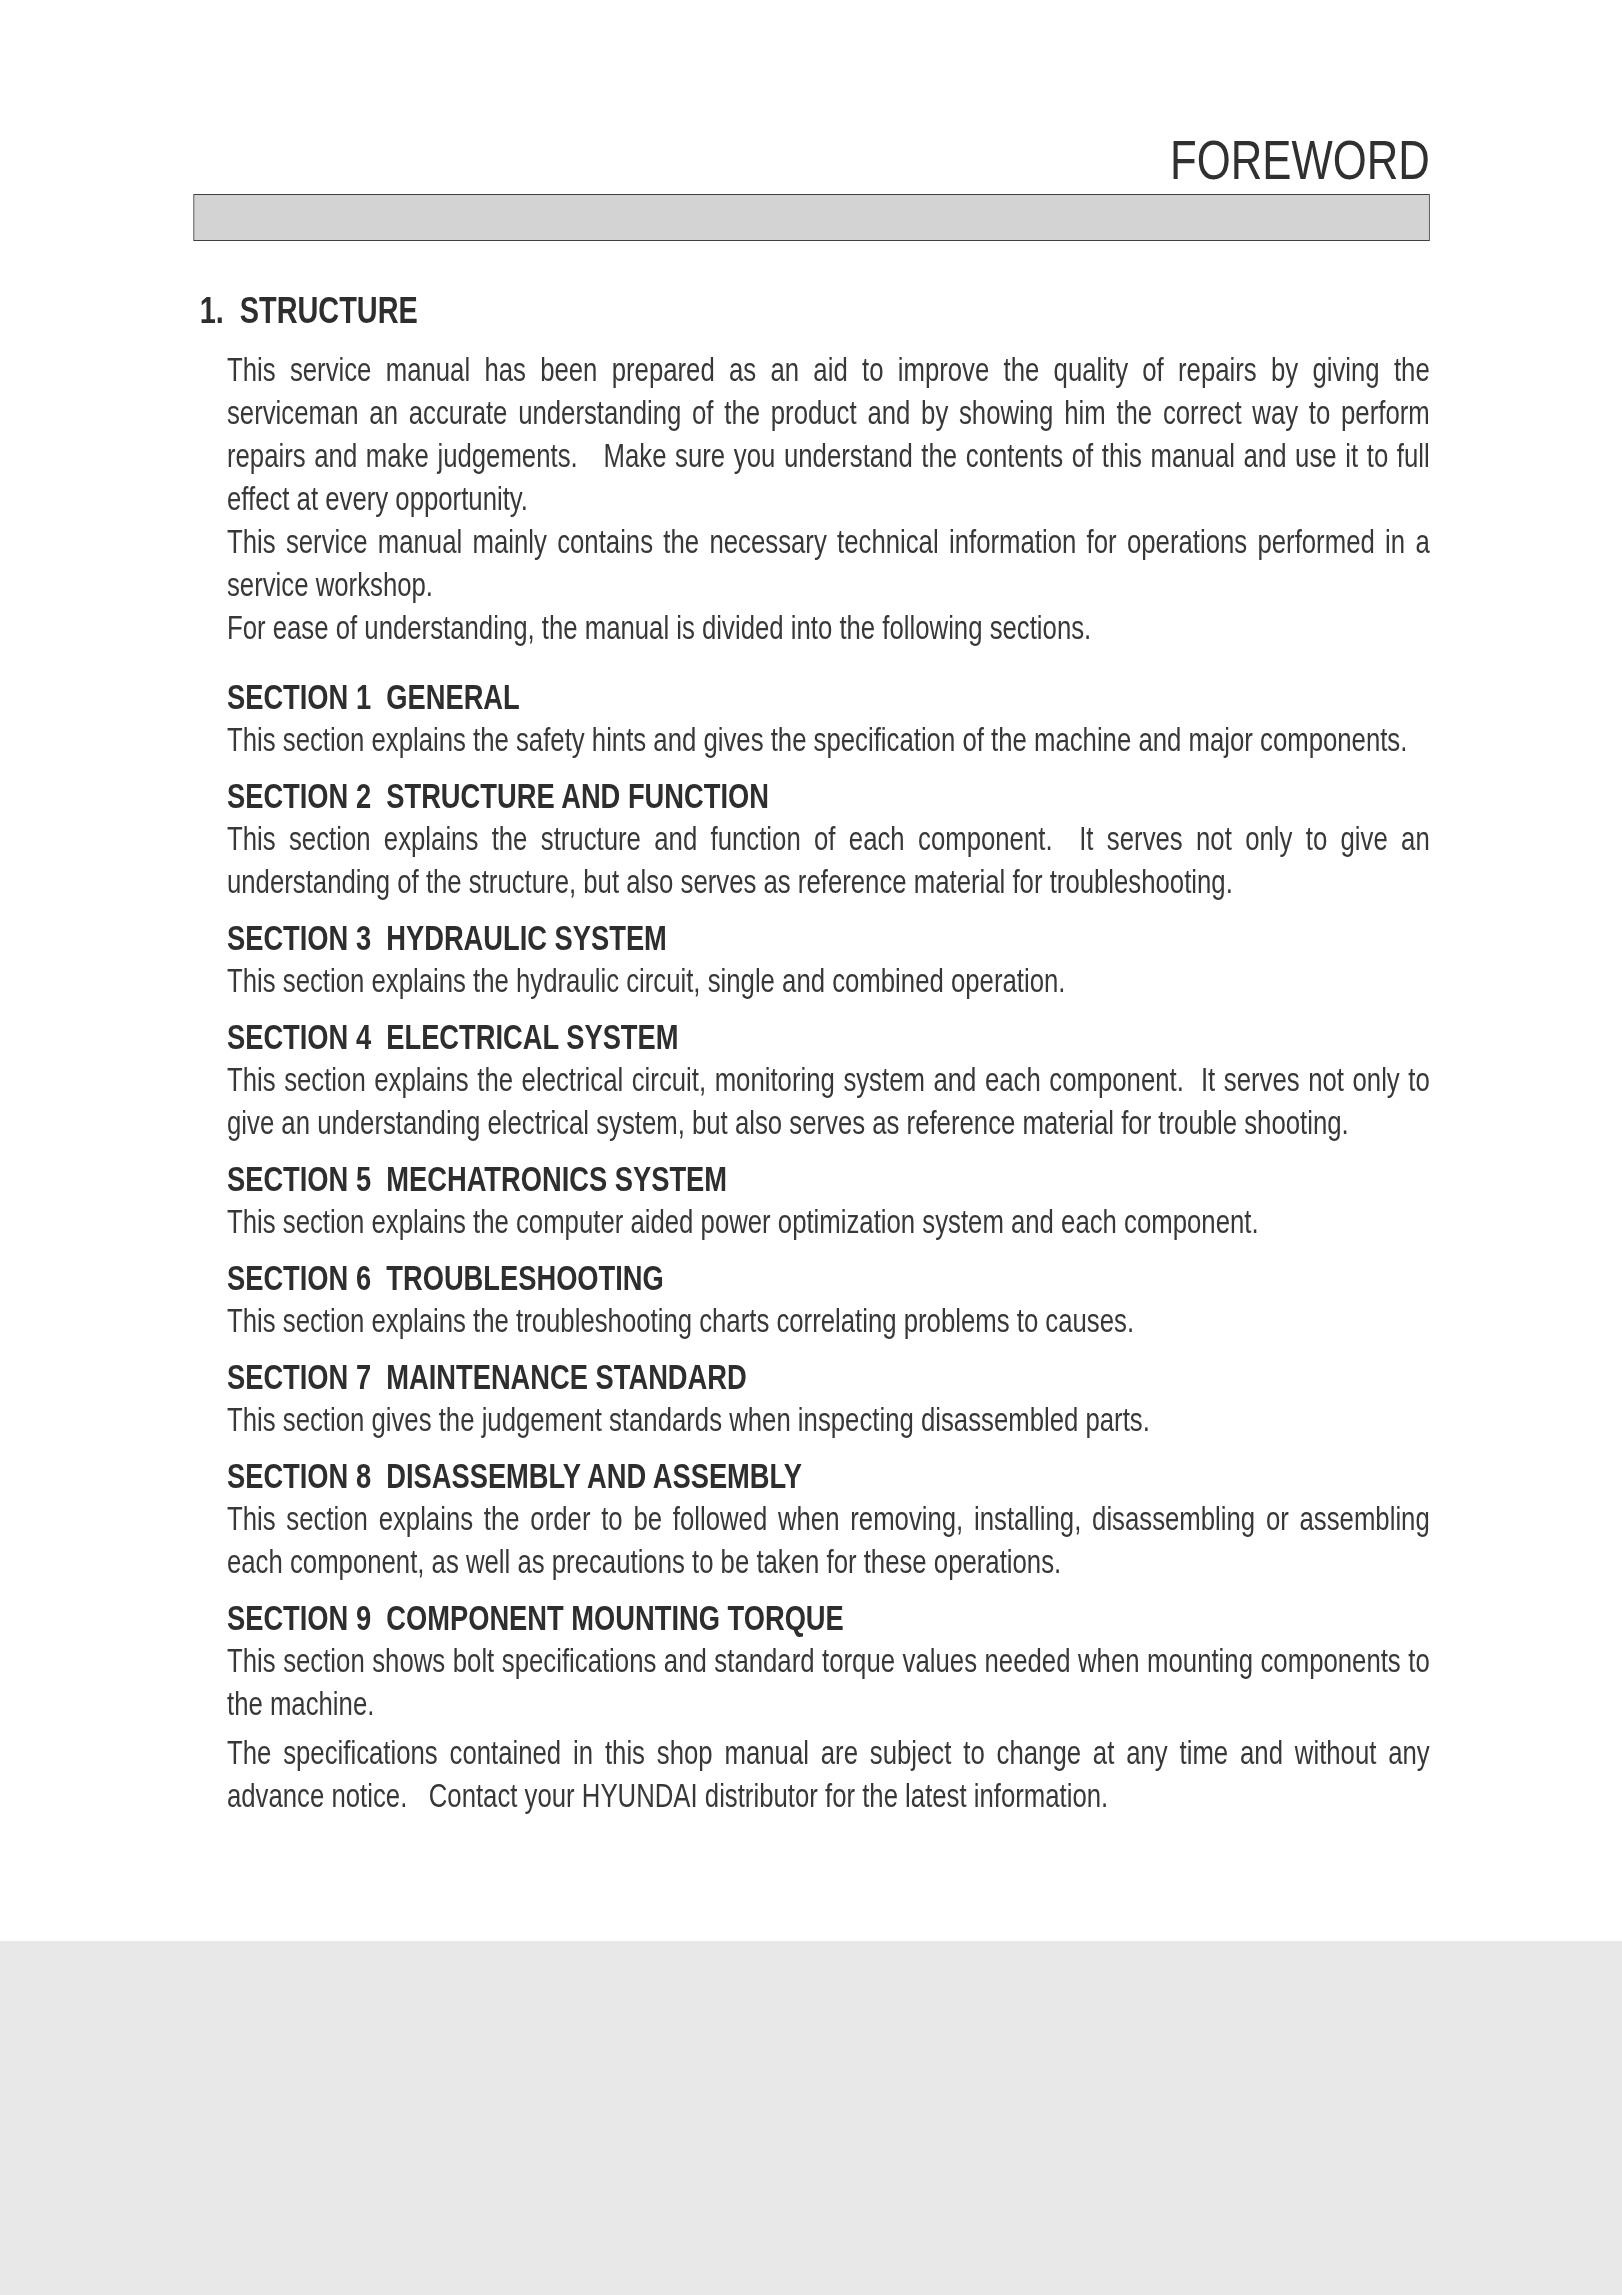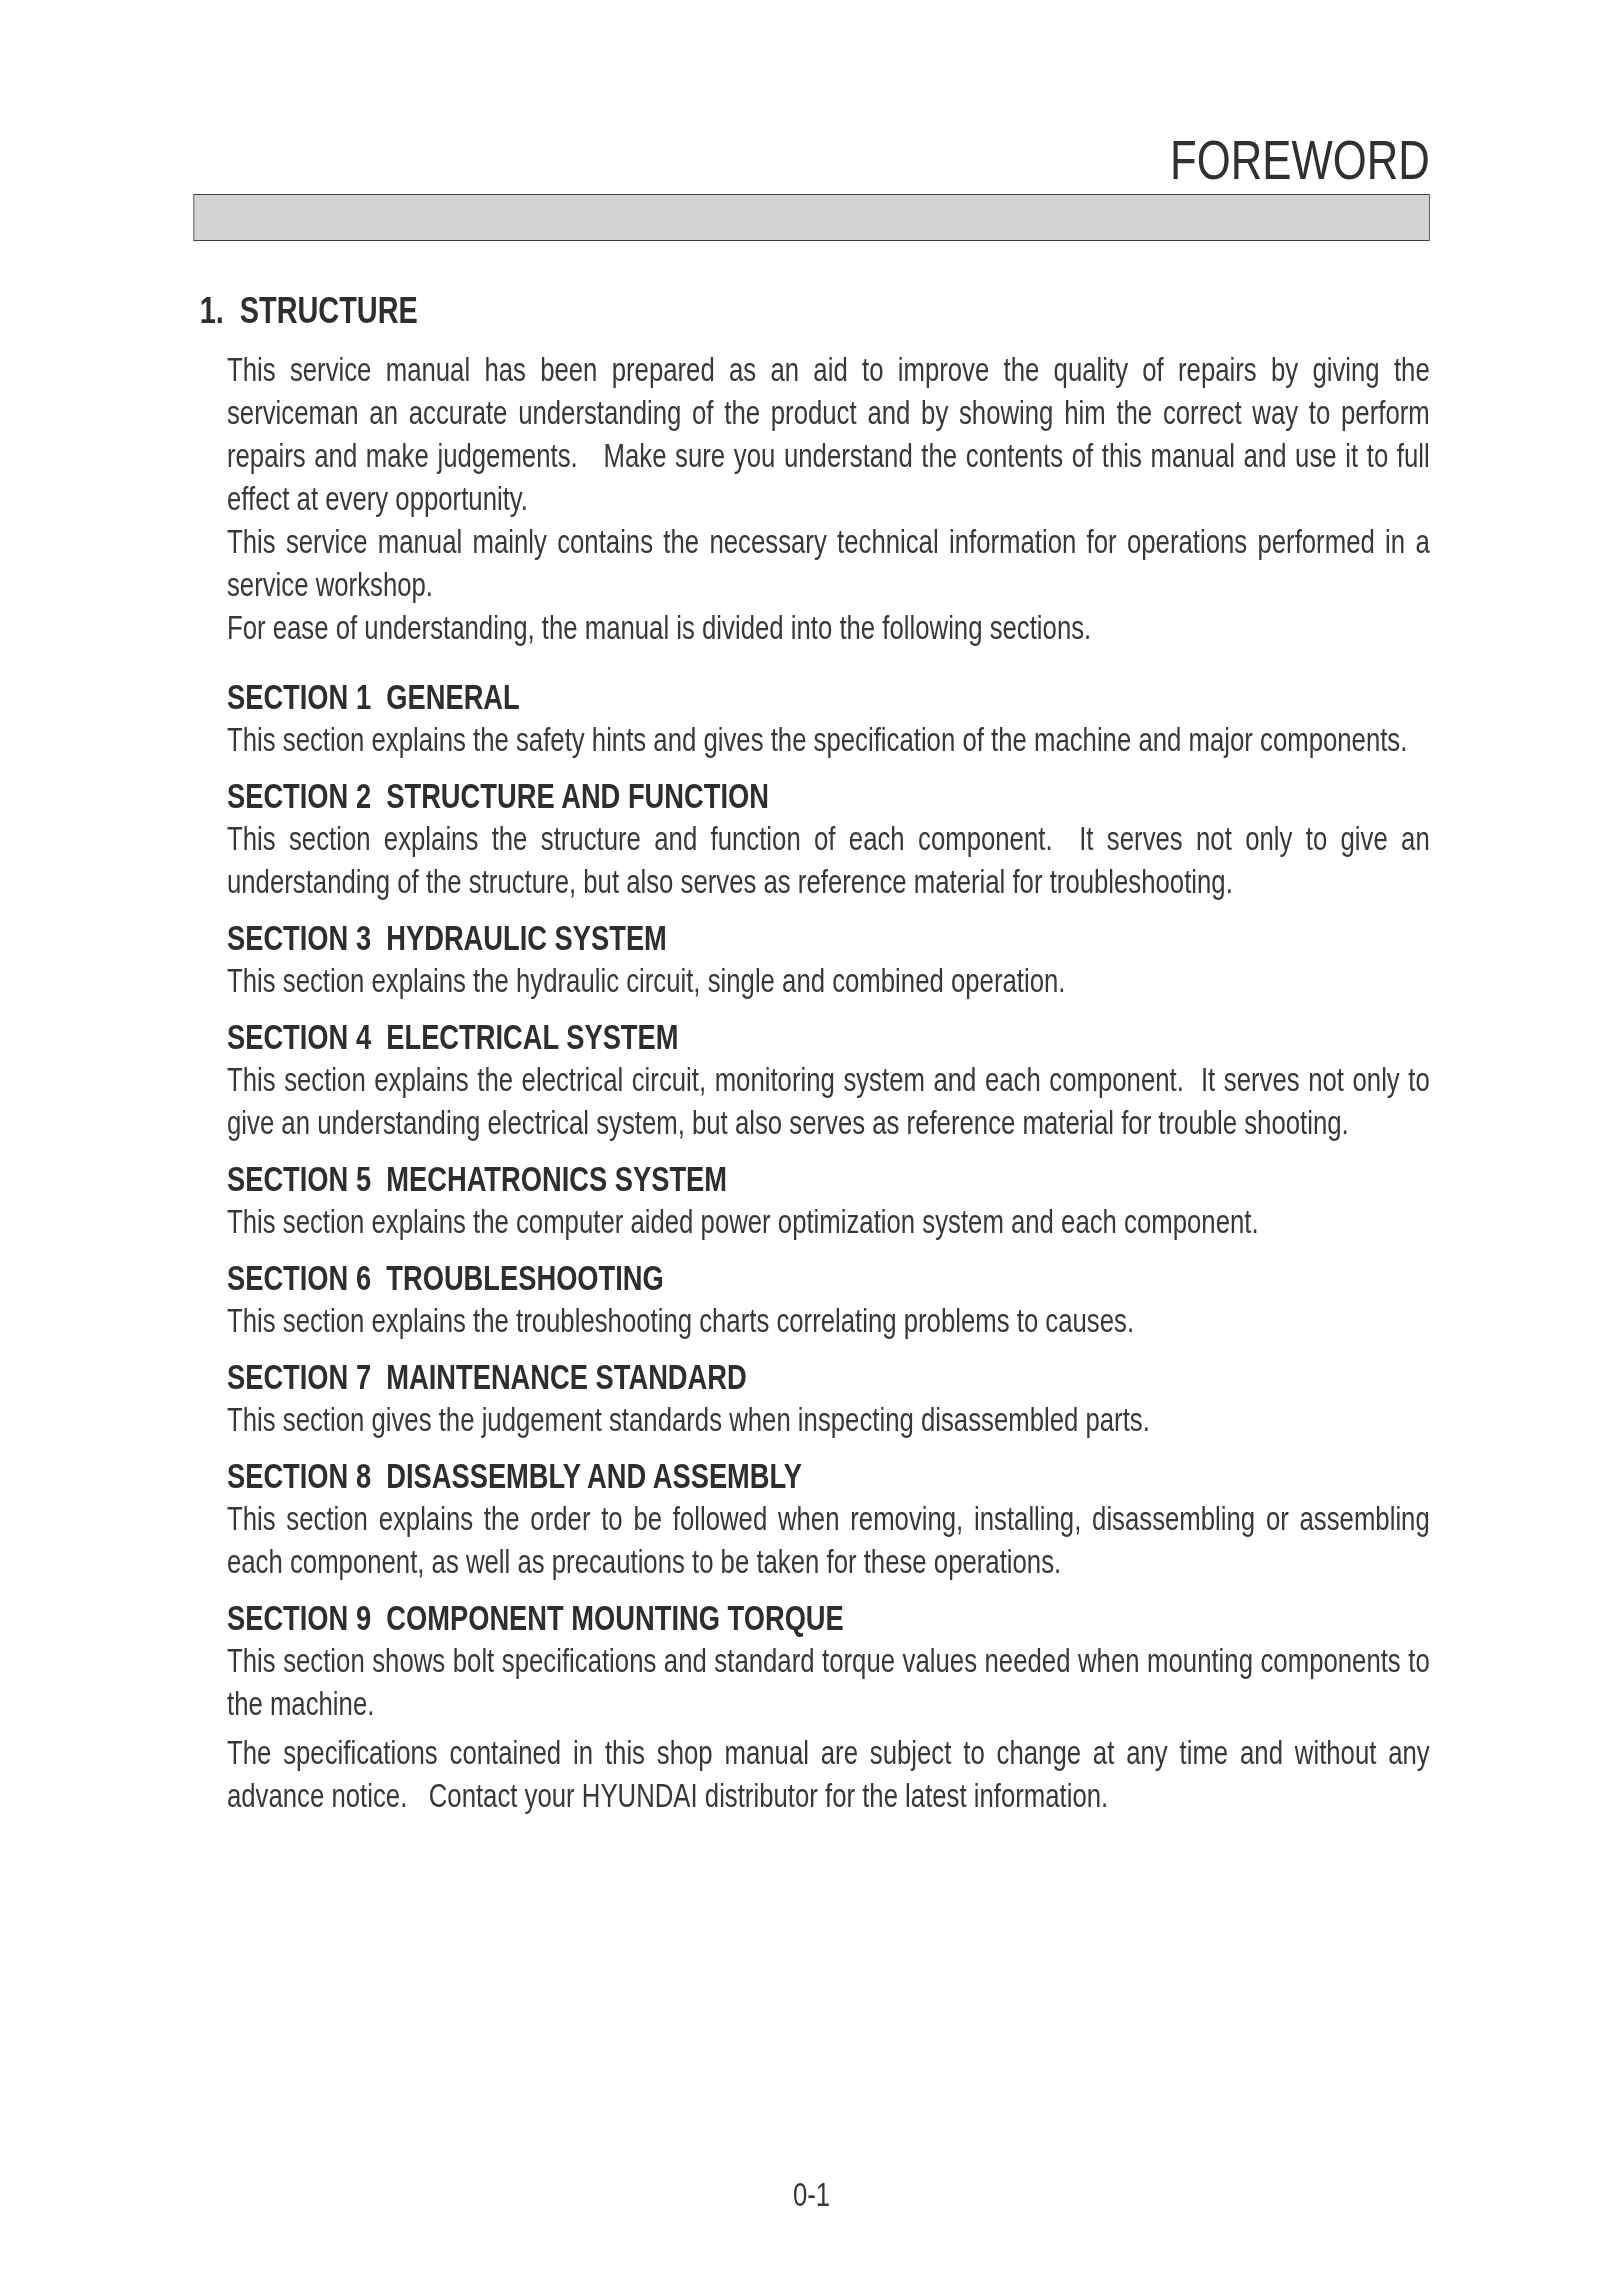--- a/index.html
+++ b/index.html
@@ -1,19 +1,19 @@
 <!DOCTYPE html>
 <html style="font-size:10.5px"><head>
 <meta charset="utf-8">
 <style>
   html, body { margin: 0; padding: 0; background: #e8e8e8; }
   .page {
     position: relative;
     width: 1623px;
-    height: 2295px;
+    height: 1941px;
     margin: 0 auto;
     background: #ffffff;
     overflow: hidden;
     font-family: "Liberation Sans", sans-serif;
     color: #383838;
   }
   
   .content {
     position: absolute;
     top: 0; left: 0;

